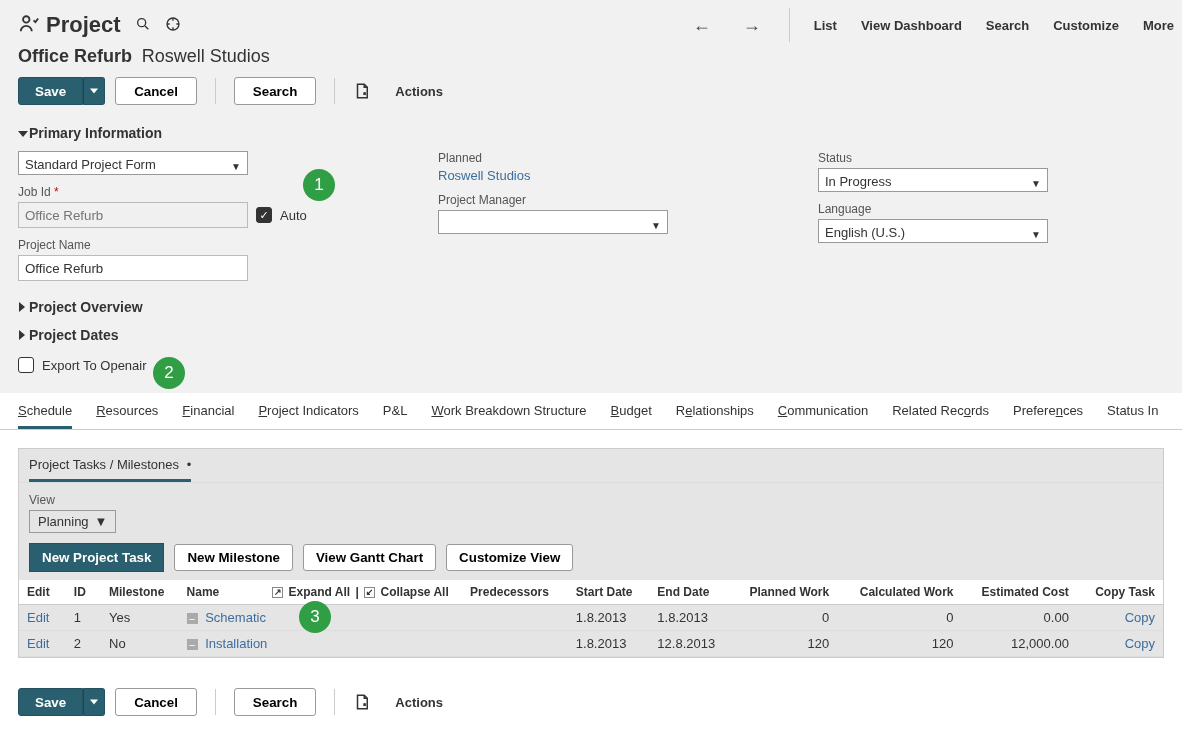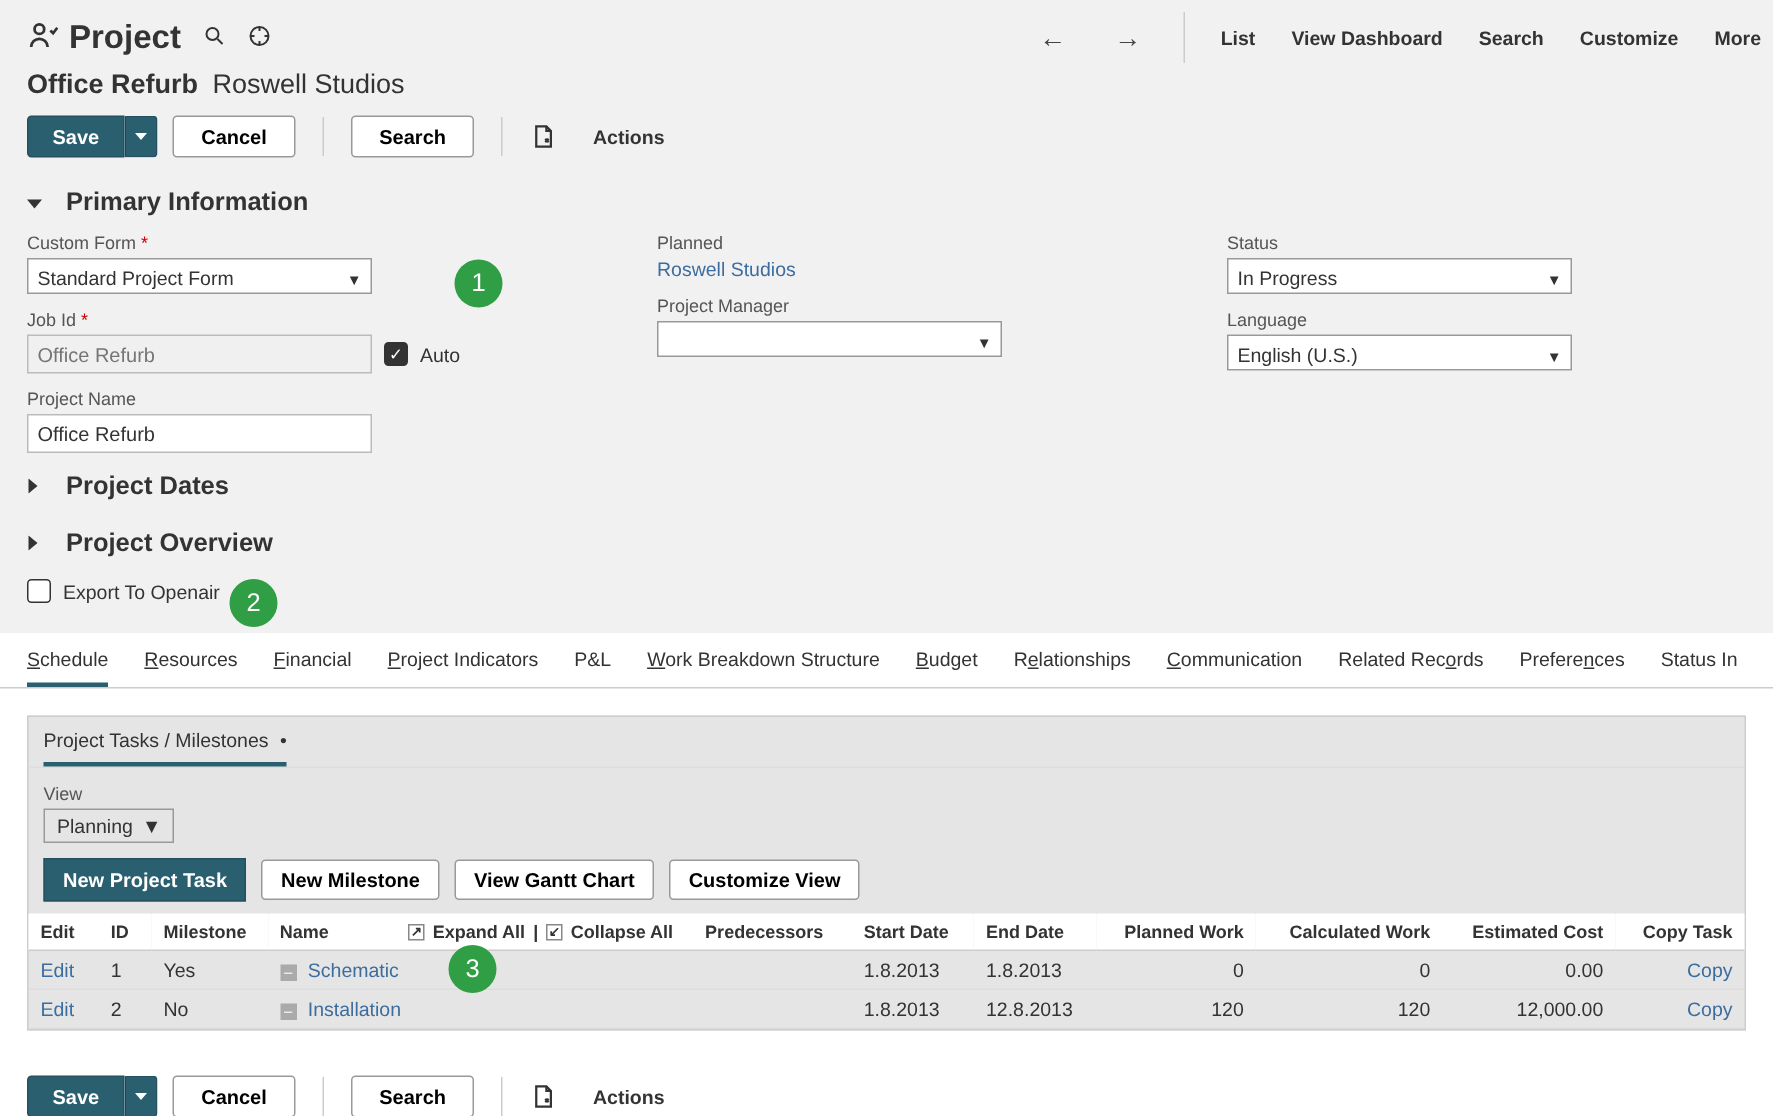--- a/index.html
+++ b/index.html
@@ -41,21 +41,21 @@
     width:22px; height:28px; display:flex;align-items:center;justify-content:center;
     border-radius:0 3px 3px 0; cursor:pointer;
   }
   .btn { background:#fff; border:1px solid #999; padding:5px 18px; font-weight:bold; cursor:pointer; border-radius:3px; height:28px;}
   .tb-sep { width:1px; height:26px; background:#ccc; margin:0 8px;}
   .tb-ico { width:18px; height:18px; cursor:pointer; color:#333;}
   .tb-actions { font-weight:bold; margin-left:14px; cursor:pointer; }
 
   
   .section { padding: 10px 18px 0 18px; }
-  .sec-hdr { display:flex; align-items:flex-end; gap:16px; font-size:17px; font-weight:bold; margin-bottom:10px; cursor:pointer;}
+  .sec-hdr { display:flex; align-items:flex-end; gap:1px; font-size:14px; font-weight:bold; margin-bottom:10px; cursor:pointer;}
   .chev { width:10px; display:inline-block; }
   .form-row { display:flex; gap:60px; }
   .form-col { display:flex; flex-direction:column; gap:10px; }
   .form-col.c1 { width:360px; }
   .form-col.c2 { width:320px; }
   .form-col.c3 { width:280px; }
   .fld-label { font-size:12px; color:#555; margin-bottom:3px; }
   .req::after { content:" *"; color:#c00; }
   .select, .input {
     border:1px solid #999; background:#fff; height:24px; padding:2px 6px; font-size:13px;
@@ -176,21 +176,20 @@
     <span class="chev">
       <svg viewBox="0 0 10 6" width="10" height="8">
             <path d="M0 0l5 6 5-6z" fill="#333"></path>
           </svg>
     </span>
     <span>Primary Information</span>
   </div>
   <div class="form-row">
     <div class="form-col c1 rel">
       <div>
-        <div class="fld-label req">Custom Form</div>
         <div class="select" style="width:230px">
           <span>Standard Project Form</span>
           <span class="caret">▼</span>
         </div>
       </div>
       <div>
         <div class="fld-label req">Job Id</div>
         <div class="inline">
           <input class="input-text" disabled="" placeholder="Office Refurb" style="">
           <span class="chk">✓</span>
@@ -227,38 +226,38 @@
         </div>
       </div>
       <div>
         <div class="fld-label">Language</div>
         <div class="select" style="width:230px">
           <span>English (U.S.)</span>
           <span class="caret">▼</span>
         </div>
       </div>
     </div>
+  </div>
+
+  <div class="sec-hdr" style="margin-top:18px">
+    <span class="chev">
+      <svg viewBox="0 0 6 10" width="8" height="10">
+            <path d="M0 0l6 5-6 5z" fill="#333"></path>
+          </svg>
+    </span>
+    <span>Project Overview</span>
   </div>
 
   <div class="sec-hdr" style="margin-top:12px">
     <span class="chev">
       <svg viewBox="0 0 6 10" width="8" height="10">
             <path d="M0 0l6 5-6 5z" fill="#333"></path>
           </svg>
     </span>
     <span>Project Dates</span>
-  </div>
-
-  <div class="sec-hdr" style="margin-top:18px">
-    <span class="chev">
-      <svg viewBox="0 0 6 10" width="8" height="10">
-            <path d="M0 0l6 5-6 5z" fill="#333"></path>
-          </svg>
-    </span>
-    <span>Project Overview</span>
   </div>
 
   <div class="inline" style="margin-top:14px;">
     <span class="chk empty">✓</span>
     <span>Export To Openair</span>
   </div>
 </div>
 </div>
 
 <div class="tabbar rel">

